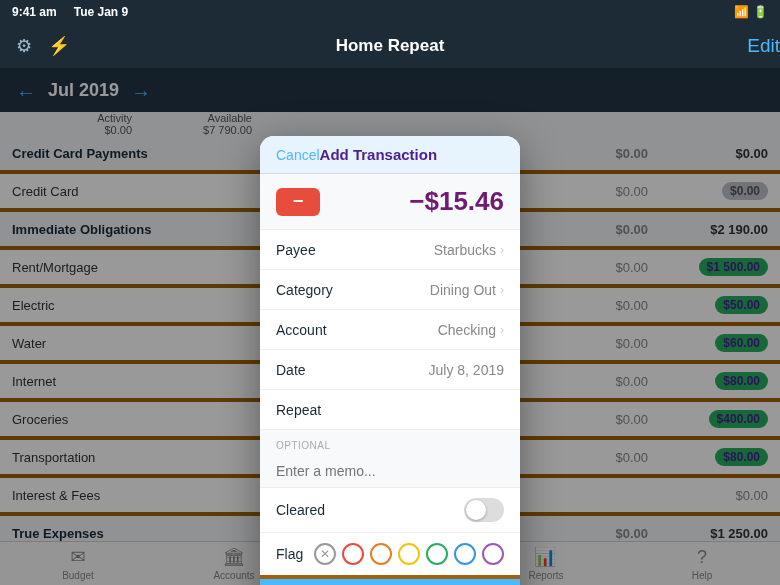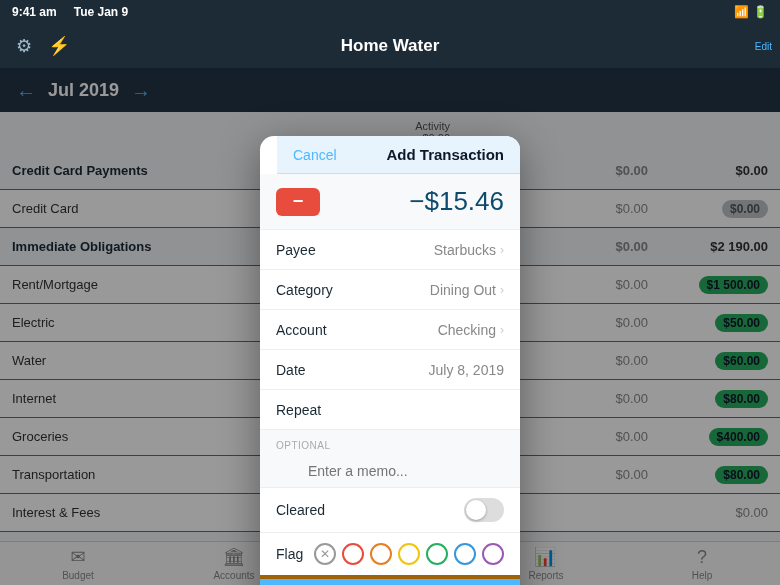--- a/index.html
+++ b/index.html
@@ -43,23 +43,23 @@
     }
     .nav-left {
       position: absolute;
       left: 16px;
       display: flex;
       align-items: center;
       gap: 16px;
     }
     .nav-right {
       position: absolute;
-      right: 8px;
+      right: 0;
       color: #4db8ff;
-      font-size: 10px;
+      font-size: 19px;
     }
     .nav-icon {
       color: #9eb8c8;
       font-size: 18px;
     }
 
     
     .month-nav {
       background: #243545;
       height: 44px;
@@ -77,41 +77,41 @@
       cursor: pointer;
     }
 
     
     .budget-table {
       width: 100%;
       background: #f0f4f7;
     }
     .table-header {
       display: flex;
-      justify-content: center;
-      padding: 8px 12px;
+      justify-content: flex-start;
+      padding: 0 12px;
       font-size: 11px;
       color: #666;
     }
     .header-cols {
       display: flex;
       gap: 0;
     }
     .header-col {
       width: 120px;
       text-align: right;
       font-size: 11px;
       color: #555;
     }
 
     .table-row {
       display: flex;
       align-items: center;
       padding: 8px 12px;
-      border-bottom: 1px solid #a16207;
+      border-bottom: 4px solid #a16207;
       background: white;
       min-height: 38px;
     }
     .table-row.category-header {
       background: #f0f4f7;
       font-weight: 700;
       font-size: 13px;
       color: #1a2a35;
     }
     .table-row.sub-item {
@@ -133,21 +133,21 @@
     .row-available {
       width: 120px;
       text-align: right;
     }
     .available-badge {
       display: inline-block;
       padding: 2px 8px;
       border-radius: 10px;
       font-size: 12px;
       font-weight: 600;
-      color: #0f172a;
+      color: #4c1d95;
     }
     .badge-green { background: #27ae60; }
     .badge-gray { background: #bdc3c7; color: #555; }
     .available-text { font-size: 13px; color: #333; }
 
     
     .overlay {
       position: absolute;
       top: 0; left: 0; right: 0; bottom: 0;
       background: rgba(0,0,0,0.4);
@@ -168,35 +168,34 @@
       box-shadow: 0 10px 40px rgba(0,0,0,0.4);
     }
 
     .modal-header {
       background: #e8f4fd;
       display: flex;
       align-items: center;
       padding: 10px 16px;
       border-bottom: 1px solid #d0dde8;
       gap: 0;
-      margin-left: 17px;
     }
     .modal-cancel {
       color: #4db8ff;
       font-size: 14px;
       cursor: pointer;
       flex: 0;
       white-space: nowrap;
     }
     .modal-title {
       flex: 1;
-      text-align: right;
+      text-align: left;
       font-size: 15px;
       font-weight: 600;
-      color: #0f172a;
+      color: #4c1d95;
     }
 
     
     .amount-area {
       background: #f8f9fa;
       padding: 12px 16px;
       display: flex;
       align-items: center;
       justify-content: space-between;
       border-bottom: 1px solid #eee;
@@ -211,22 +210,22 @@
       justify-content: center;
       cursor: pointer;
     }
     .toggle-minus {
       color: white;
       font-size: 18px;
       font-weight: bold;
     }
     .amount-value {
       font-size: 26px;
-      font-weight: 400;
-      color: #0c4a6e;
+      font-weight: 700;
+      color: #701a75;
     }
 
     
     .form-section {
       background: white;
     }
     .form-row {
       display: flex;
       align-items: center;
       padding: 10px 16px;
@@ -266,21 +265,20 @@
       padding: 4px 0;
     }
     .memo-input {
       background: #f8f9fa;
       border: none;
       width: 100%;
       font-size: 14px;
       color: #15803d;
       padding: 8px 0;
       outline: none;
-      margin-left: 32px;
     }
 
     
     .cleared-row {
       background: white;
       display: flex;
       align-items: center;
       padding: 10px 16px;
       border-top: 1px solid #eee;
       border-bottom: 1px solid #eee;
@@ -407,39 +405,43 @@
       <span>📶</span>
       <span>🔋</span>
     </div>
   </div>
 
   <div class="nav-bar">
     <div class="nav-left">
       <span class="nav-icon">⚙</span>
       <span class="nav-icon">⚡</span>
     </div>
-    <span class="nav-title">Home Water</span>
+    <span class="nav-title">Home Repeat</span>
     <div class="nav-right">Edit</div>
   </div>
 
   <div class="content-area">
 
     <div class="month-nav">
       <span class="month-arrow">←</span>
       <span>Jul 2019</span>
       <span class="month-arrow">→</span>
     </div>
 
     <div class="budget-table">
 
       <div class="table-header">
         <div class="header-cols">
           <div class="header-col">
             <div>Activity</div>
             <div>$0.00</div>
+          </div>
+          <div class="header-col">
+            <div>Available</div>
+            <div>$7 790.00</div>
           </div>
         </div>
       </div>
 
       <div class="table-row category-header">
         <span class="row-label">Credit Card Payments</span>
         <span class="row-activity zero">$0.00</span>
         <span class="row-available"><span class="available-text">$0.00</span></span>
       </div>
       <div class="table-row sub-item">

